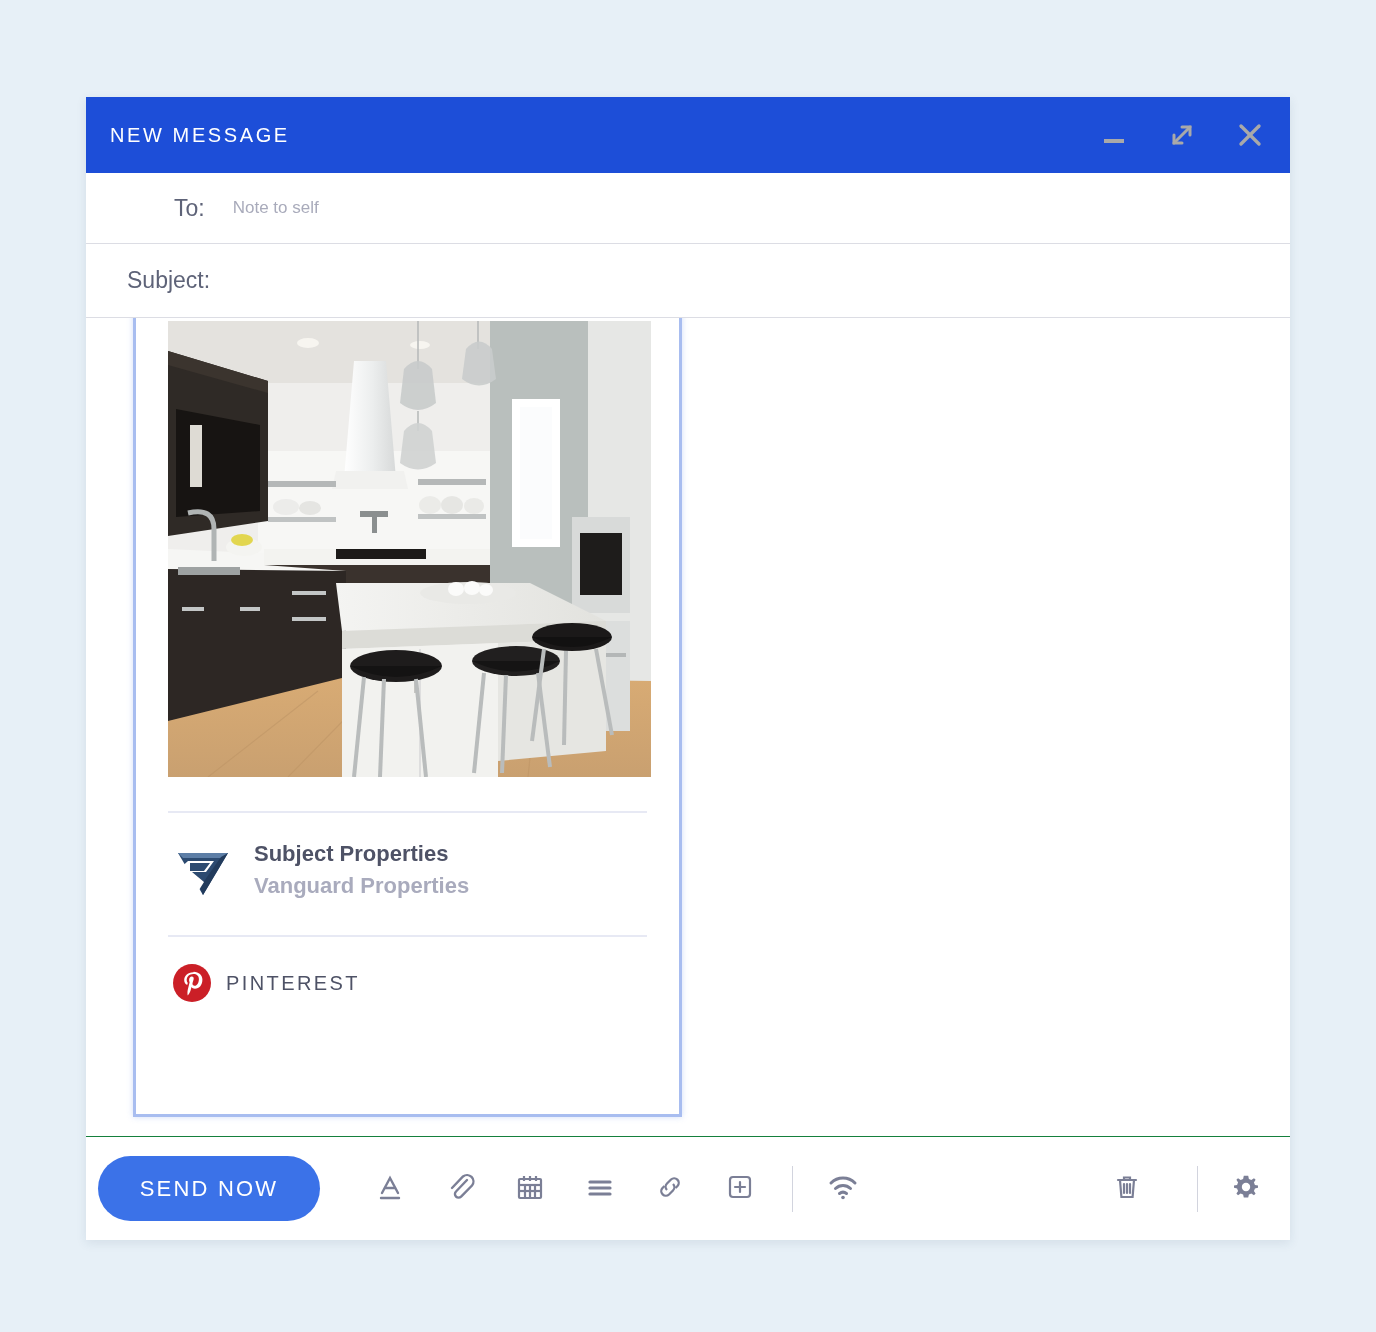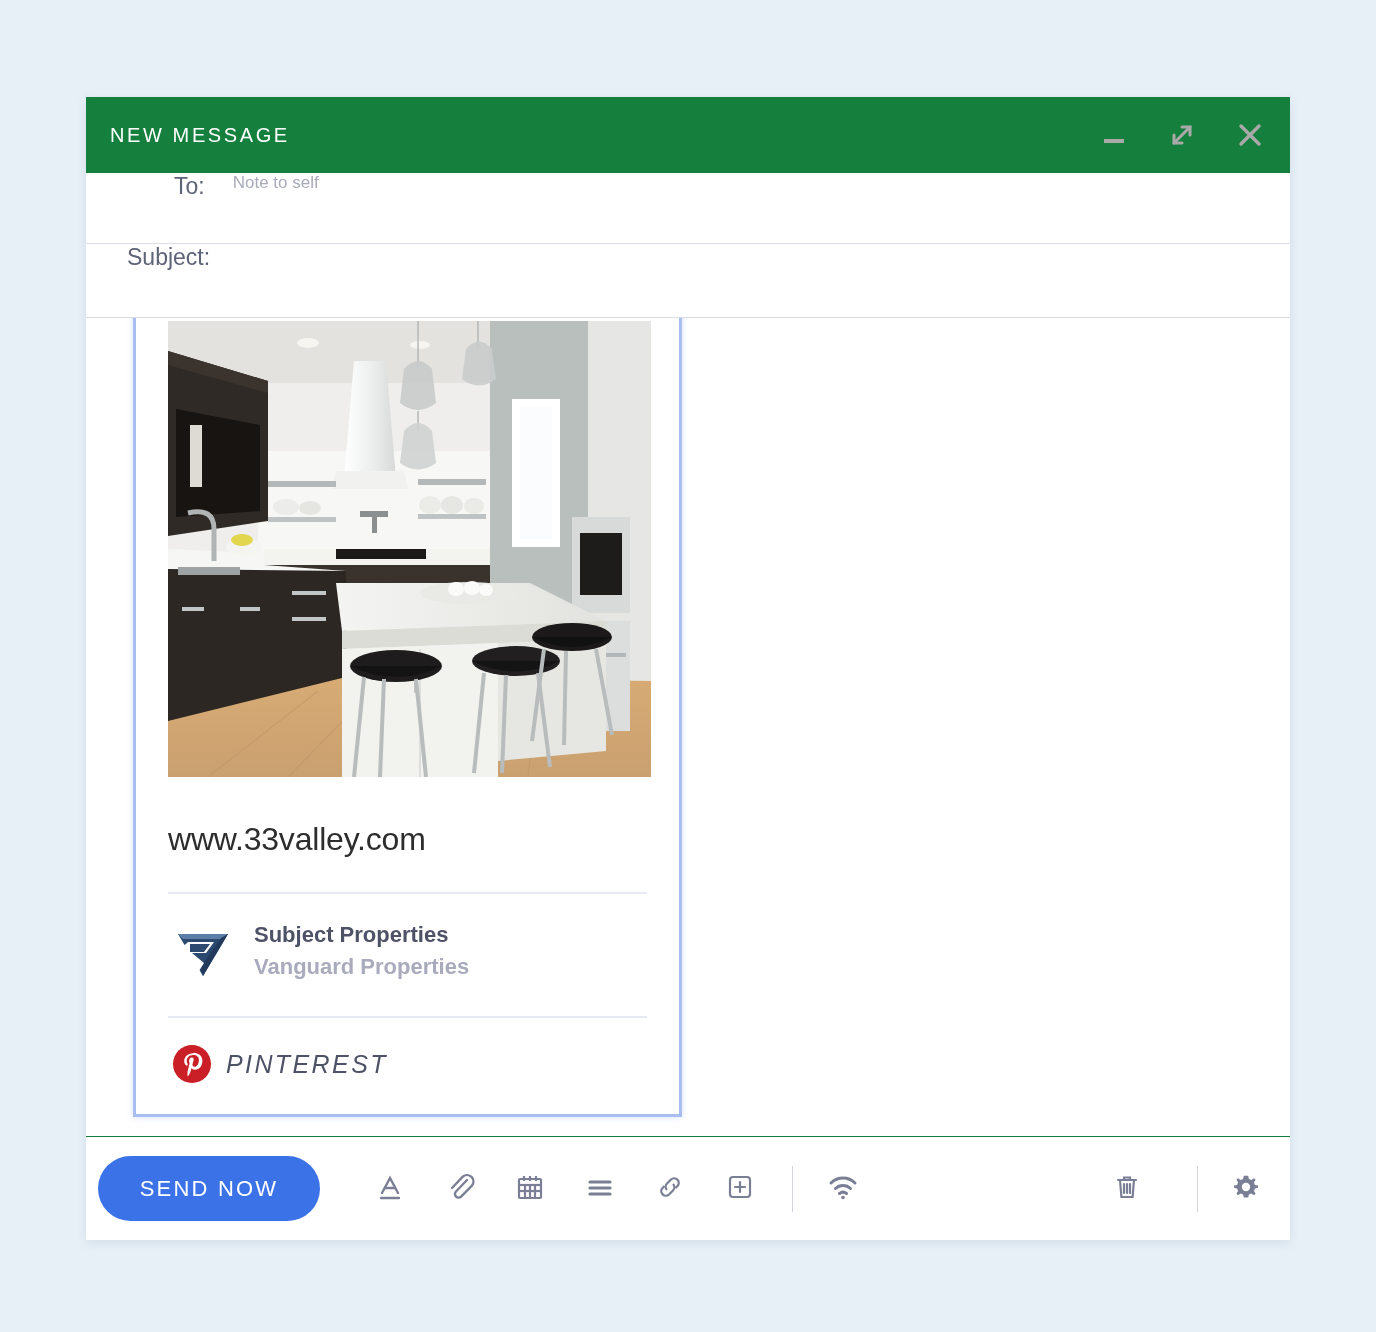--- a/index.html
+++ b/index.html
@@ -23,21 +23,21 @@
     height: 1143px;
     background: #ffffff;
     box-shadow: 0 3px 10px rgba(40,70,100,0.10);
     display: flex;
     flex-direction: column;
   }
 
   
   #title-bar {
     height: 76px;
-    background: #15803d;
+    background: #1d4ed8;
     display: flex;
     align-items: center;
     flex: none;
     position: relative;
   }
   #window-title {
     color: #ffffff;
     font-size: 20px;
     letter-spacing: 2.6px;
     font-weight: 500;
@@ -60,21 +60,21 @@
     justify-content: center;
     cursor: pointer;
   }
   .win-btn svg { display: block; }
 
   
   .field-row {
     flex: none;
     border-bottom: 1px solid #dcdde4;
     display: flex;
-    align-items: flex-start;
+    align-items: center;
     background: #fff;
     padding-left: 25px;
     box-sizing: border-box;
   }
   #to-row { height: 71px; padding-left: 88px; }
   #subject-row { height: 74px; padding-left: 41px; }
 
   .field-label {
     color: #5e6378;
     font-size: 23px;
@@ -149,24 +149,23 @@
     color: #a9abbd;
   }
   #pinterest-row {
     display: flex;
     align-items: center;
     padding: 26px 0 0 36px;
     gap: 14px;
   }
   #pinterest-mark { width: 40px; height: 40px; flex: none; }
   #pinterest-label {
-    font-size: 25px;
+    font-size: 20px;
     letter-spacing: 2.4px;
     color: #4e5266;
-    font-style: italic;
   }
 
   
   #toolbar {
     flex: none;
     height: 104px;
     border-top: 1px solid #15803d;
     display: flex;
     align-items: center;
     padding: 0 22px 0 12px;
@@ -394,21 +393,20 @@
               <g stroke="#b9bcbc" stroke-width="4" fill="none">
                 <line x1="376" y1="328" x2="364" y2="420"></line>
                 <line x1="398" y1="330" x2="396" y2="424"></line>
                 <line x1="428" y1="328" x2="444" y2="414"></line>
               </g>
             </g>
           </svg>
         </div>
       </div>
 
-      <div id="pin-url">www.33valley.com</div>
 
       <div class="card-sep"></div>
 
       <div id="brand-row">
         <span id="brand-logo">
           <svg width="62" height="62" viewBox="0 0 62 62">
             <polygon points="6,14 56,14 31,56" fill="#2c4a70"></polygon>
             <polygon points="6,14 56,14 51,19 11,19" fill="#5d7ea6"></polygon>
             <polygon points="56,14 31,56 28,48 49,18" fill="#223b5c"></polygon>
             <path d="M16 22 l26 0 -8 11 -14 0 12 10 -5 8 -22 -19 z" fill="#ffffff"></path>

